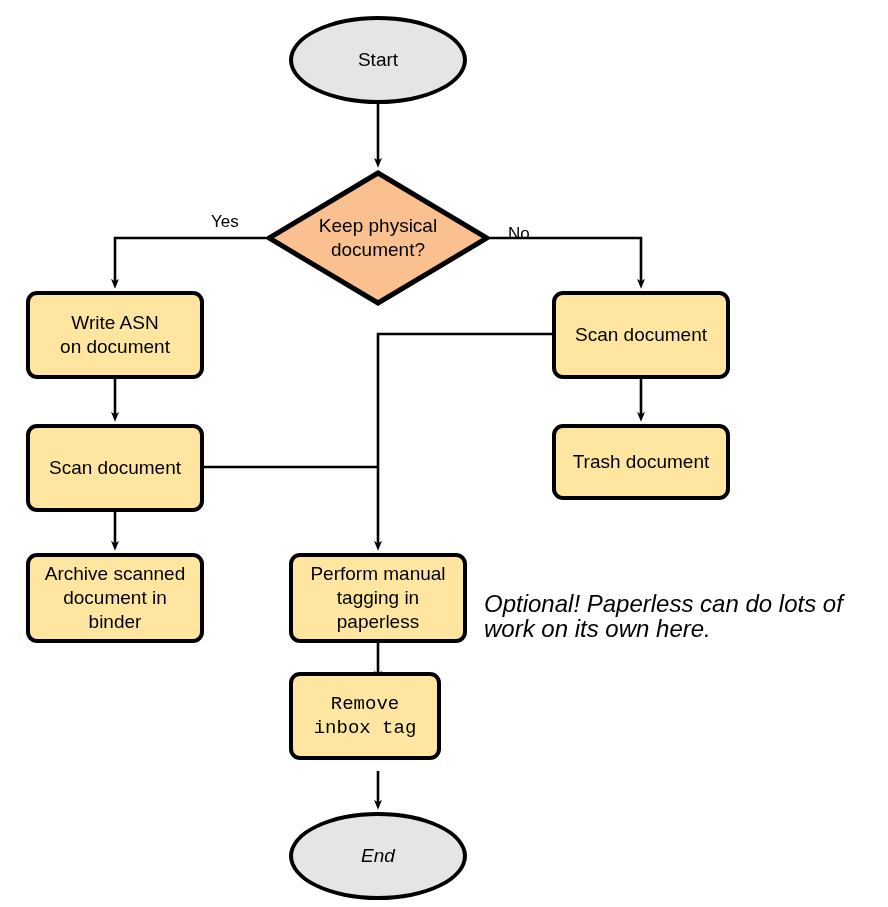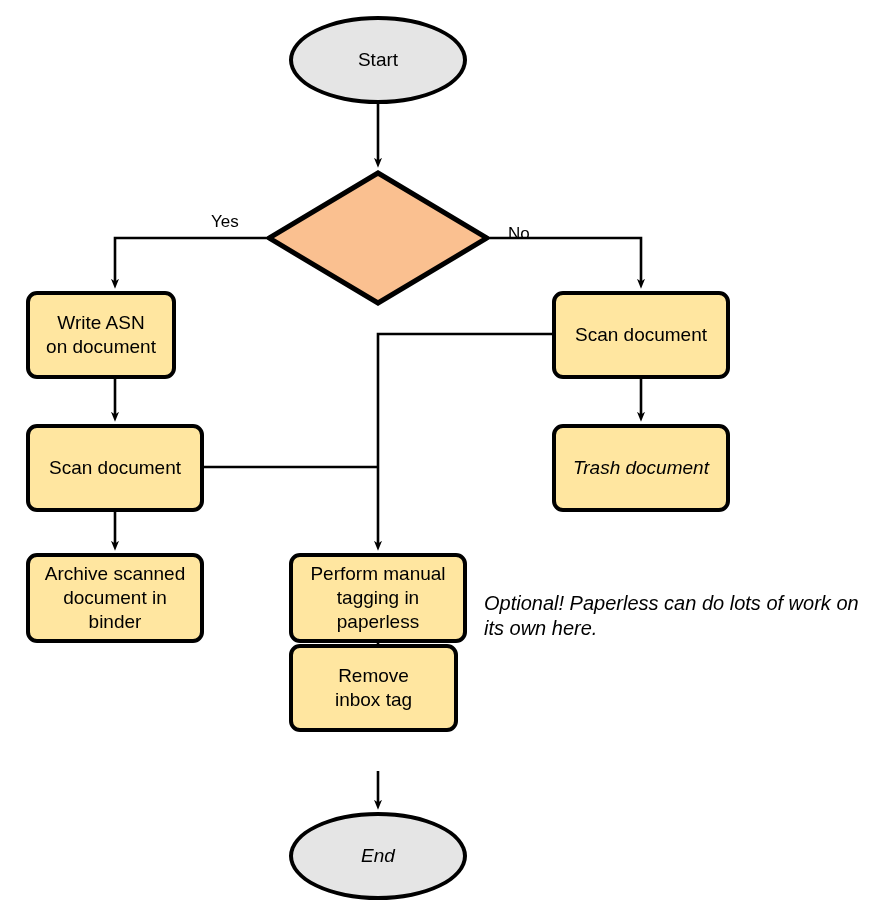--- a/index.html
+++ b/index.html
@@ -63,21 +63,21 @@
     position: absolute;
     font-size: 17px;
     line-height: 20px;
     color: #000000;
     z-index: 3;
     white-space: nowrap;
   }
   .annotation {
     position: absolute;
     font-style: italic;
-    font-size: 20px;
+    font-size: 24px;
     line-height: 25px;
     color: #000000;
     z-index: 3;
   }
 </style>
 </head>
 <body>
 
 <svg id="flow-canvas" viewBox="0 0 888 907" xmlns="http://www.w3.org/2000/svg">
   <defs>
@@ -128,52 +128,54 @@
 </svg>
 
 <div class="node node-terminator" style="left:289px; top:16px; width:178px; height:88px;">
   <span>Start</span>
 </div>
 
 <div class="node node-decision" style="left:266px; top:170px; width:224px; height:136px;">
   <svg class="decision-shape" viewBox="0 0 224 136" preserveAspectRatio="none">
     <polygon points="112,3 221,68 112,133 3,68" fill="#fac090" stroke="#000000" stroke-width="5" vector-effect="non-scaling-stroke"></polygon>
   </svg>
+  <span class="decision-label">Keep physical
+document?</span>
 </div>
 
-<div class="node node-process" style="left:26px; top:291px; width:150px; height:88px;">
+<div class="node node-process" style="left:26px; top:291px; width:178px; height:88px;">
   <span>Write ASN
 on document</span>
 </div>
 
 <div class="node node-process" style="left:26px; top:424px; width:178px; height:88px;">
   <span>Scan document</span>
 </div>
 
 <div class="node node-process" style="left:26px; top:553px; width:178px; height:90px;">
   <span>Archive scanned
 document in
 binder</span>
 </div>
 
 <div class="node node-process" style="left:552px; top:291px; width:178px; height:88px;">
   <span>Scan document</span>
 </div>
 
-<div class="node node-process" style="left:552px; top:424px; width:178px; height:88px;font-style:italic;">
+<div class="node node-process" style="left:552px; top:424px; width:178px; height:76px;">
   <span>Trash document</span>
 </div>
 
 <div class="node node-process" style="left:289px; top:553px; width:178px; height:90px;">
   <span>Perform manual
 tagging in
 paperless</span>
 </div>
 
-<div class="node node-process" style="left:289px; top:644px; width:169px; height:88px;">
+<div class="node node-process" style="left:289px; top:672px; width:152px; height:88px;font-family:Liberation Mono, monospace;">
   <span>Remove
 inbox tag</span>
 </div>
 
 <div class="node node-terminator" style="left:289px; top:812px; width:178px; height:88px;font-style:italic;">
   <span>End</span>
 </div>
 
 <div class="edge-label" style="left:211px; top:212px;">Yes</div>
 

